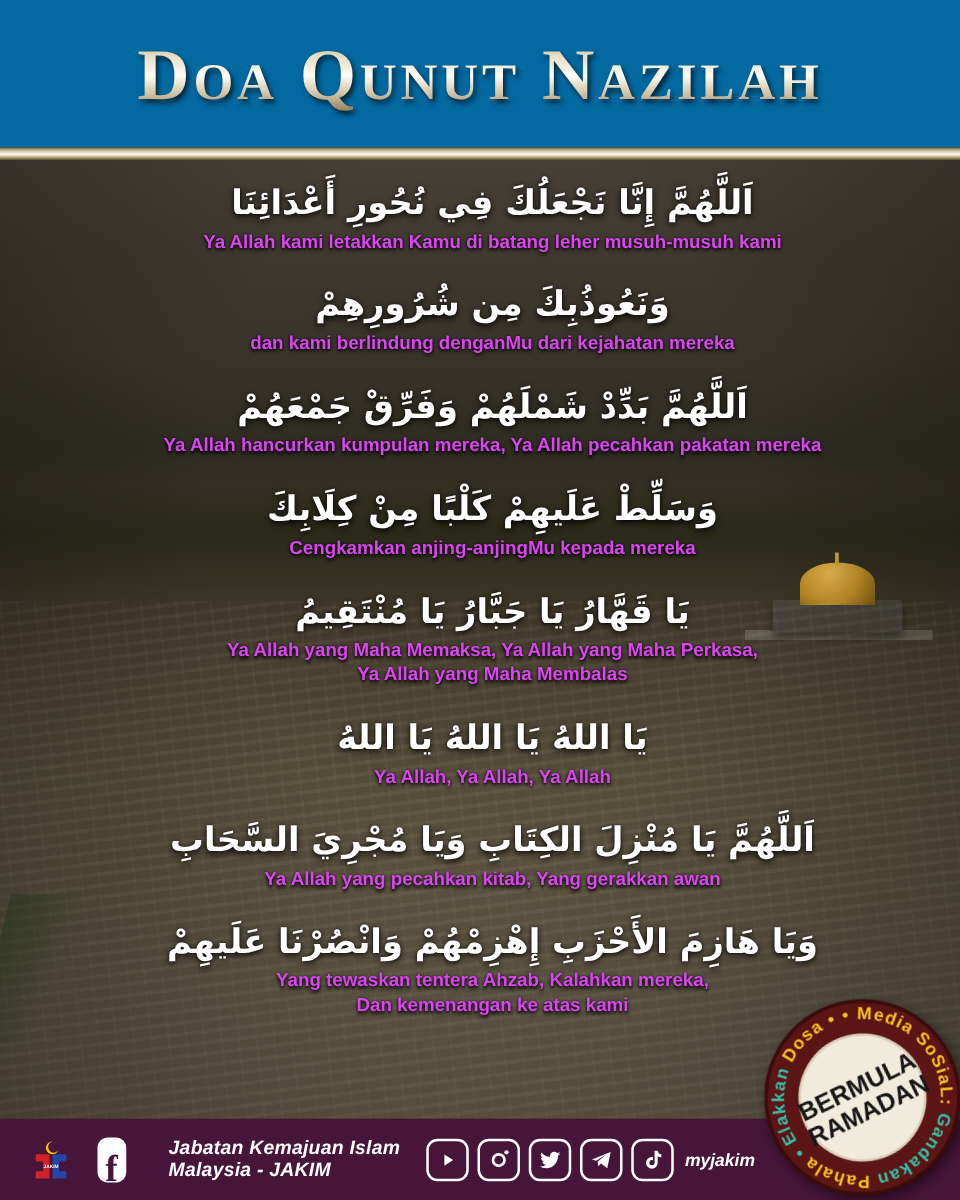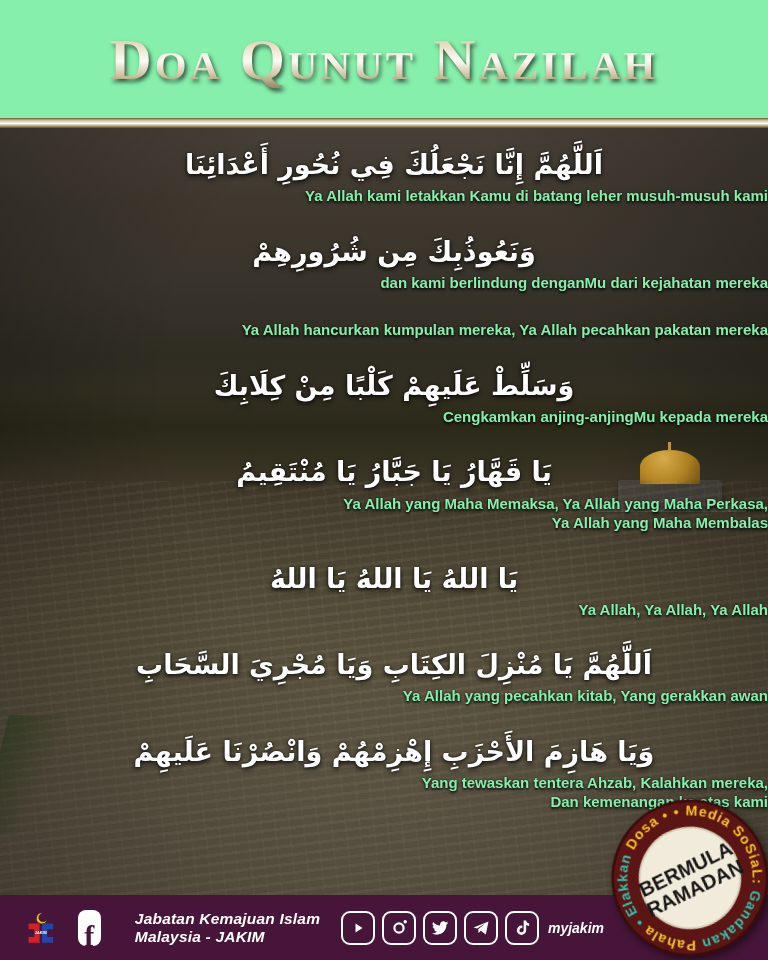--- a/index.html
+++ b/index.html
@@ -1,20 +1,20 @@
 <!DOCTYPE html>
 <html><head>
 <meta charset="utf-8">
 <style>
   html,body{margin:0;padding:0;background:#1a1a1a;}
   .poster{position:relative;width:768px;height:960px;margin:0 auto;overflow:hidden;
           font-family:"Liberation Sans",sans-serif;background:#2e2b22;}
 
   
-  .header{position:absolute;top:0;left:0;width:100%;height:118px;background:#86efac;
+  .header{position:absolute;top:0;left:0;width:100%;height:118px;background:#0369a1;
           display:flex;align-items:center;justify-content:center;}
   .title{font-family:"Liberation Serif","DejaVu Serif",serif;font-weight:bold;
          font-variant:small-caps;font-size:58px;letter-spacing:3px;
          background:linear-gradient(180deg,#b9a67a 0%,#e8ddc2 28%,#fdfbf4 52%,#cfc0a0 74%,#7e6f52 100%);
          -webkit-background-clip:text;background-clip:text;color:transparent;
          filter:drop-shadow(2px 3px 2px rgba(0,0,0,.65));}
   .divider{position:absolute;top:118px;left:0;width:100%;height:10px;
            background:linear-gradient(180deg,#6f6244 0%,#cdbf9a 25%,#fffdf2 55%,#9c8c60 85%,#574c33 100%);}
 
   
@@ -39,22 +39,22 @@
          background:linear-gradient(100deg,rgba(46,70,30,.55),rgba(0,0,0,0) 70%);
          transform:skewX(-14deg);}
 
   
   .sections{position:absolute;top:128px;left:0;width:100%;height:767px;
             display:flex;flex-direction:column;justify-content:space-around;
             padding:4px 0 70px 0;box-sizing:border-box;z-index:2;}
   .section{text-align:center;padding-left:20px;}
   .arabic{direction:rtl;font-family:"DejaVu Sans",sans-serif;font-weight:700;color:#ffffff;
           font-size:27px;line-height:1.45;text-shadow:0 2px 5px rgba(0,0,0,.85),0 0 2px rgba(0,0,0,.6);}
-  .translation{font-weight:bold;font-size:15px;color:#86efac;line-height:1.3;margin-top:2px;
-          white-space:pre-line;text-shadow:0 2px 3px rgba(0,0,0,.9),0 0 2px rgba(0,0,0,.7);text-align:right;}
+  .translation{font-weight:bold;font-size:15px;color:#d946ef;line-height:1.3;margin-top:2px;
+          white-space:pre-line;text-shadow:0 2px 3px rgba(0,0,0,.9),0 0 2px rgba(0,0,0,.7);}
 
   
   .footer{position:absolute;bottom:0;left:0;width:100%;height:65px;background:#47153a;
           display:flex;align-items:center;padding:0 26px;box-sizing:border-box;z-index:3;}
   .fb-badge{width:36px;height:36px;border-radius:8px;background:#ffffff;margin:0 12px 0 22px;
             display:flex;align-items:flex-end;justify-content:center;overflow:hidden;}
   .fb-f{font-family:"Liberation Serif",serif;font-weight:bold;font-size:30px;color:#47153a;
         line-height:.8;transform:translateY(2px);}
   .fb-label{color:#fff;font-style:italic;font-weight:bold;font-size:15.5px;letter-spacing:.2px;margin-left:22px;}
   .social{display:flex;align-items:center;gap:7px;margin-left:auto;margin-right:138px;}
@@ -92,20 +92,21 @@
       <div class="arabic" dir="rtl">اَللَّهُمَّ إِنَّا نَجْعَلُكَ فِي نُحُورِ أَعْدَائِنَا</div>
       <div class="translation">Ya Allah kami letakkan Kamu di batang leher musuh-musuh kami</div>
     </div>
 
     <div class="section">
       <div class="arabic" dir="rtl">وَنَعُوذُبِكَ مِن شُرُورِهِمْ</div>
       <div class="translation">dan kami berlindung denganMu dari kejahatan mereka</div>
     </div>
 
     <div class="section">
+      <div class="arabic" dir="rtl">اَللَّهُمَّ بَدِّدْ شَمْلَهُمْ وَفَرِّقْ جَمْعَهُمْ</div>
       <div class="translation">Ya Allah hancurkan kumpulan mereka, Ya Allah pecahkan pakatan mereka</div>
     </div>
 
 
     <div class="section">
       <div class="arabic" dir="rtl">وَسَلِّطْ عَلَيهِمْ كَلْبًا مِنْ كِلَابِكَ</div>
       <div class="translation">Cengkamkan anjing-anjingMu kepada mereka</div>
     </div>
 
     <div class="section">

